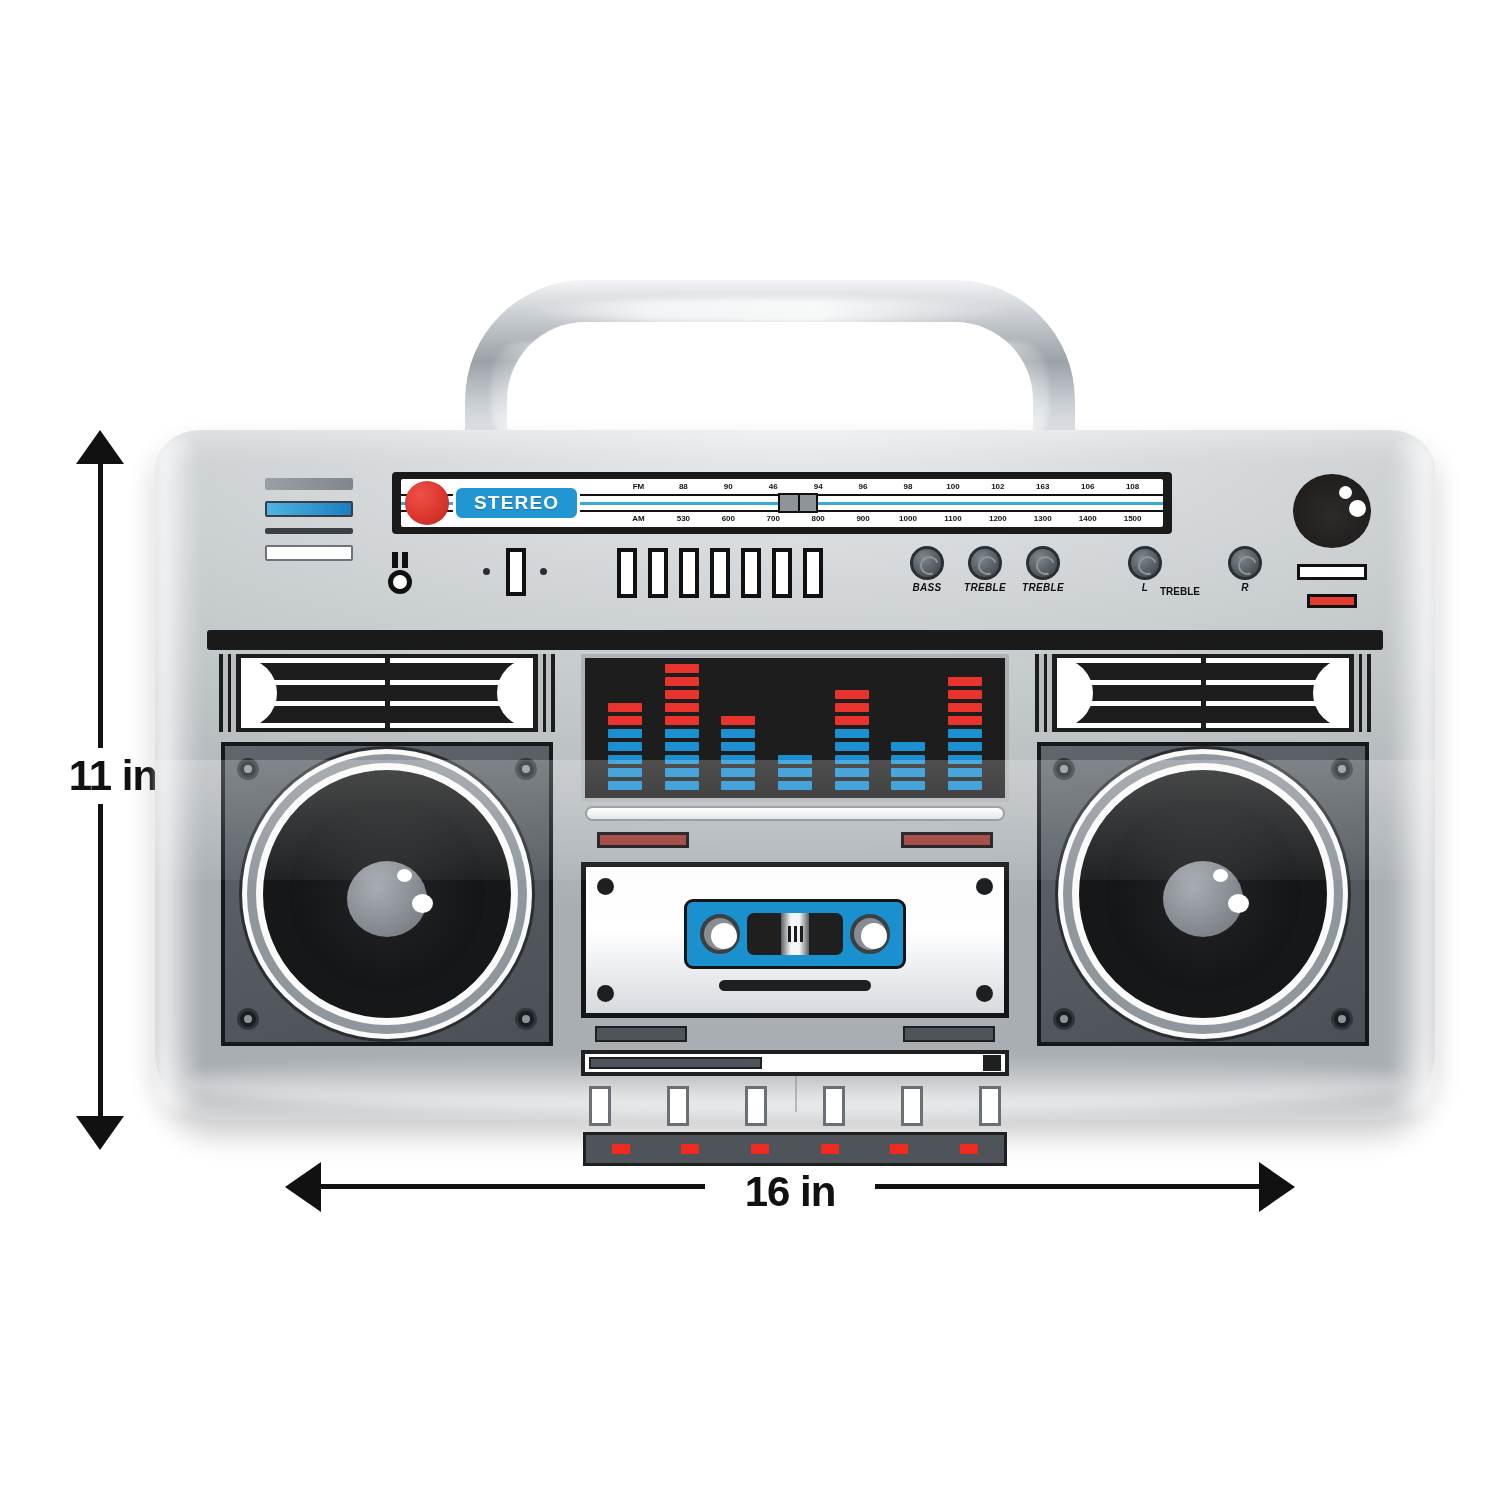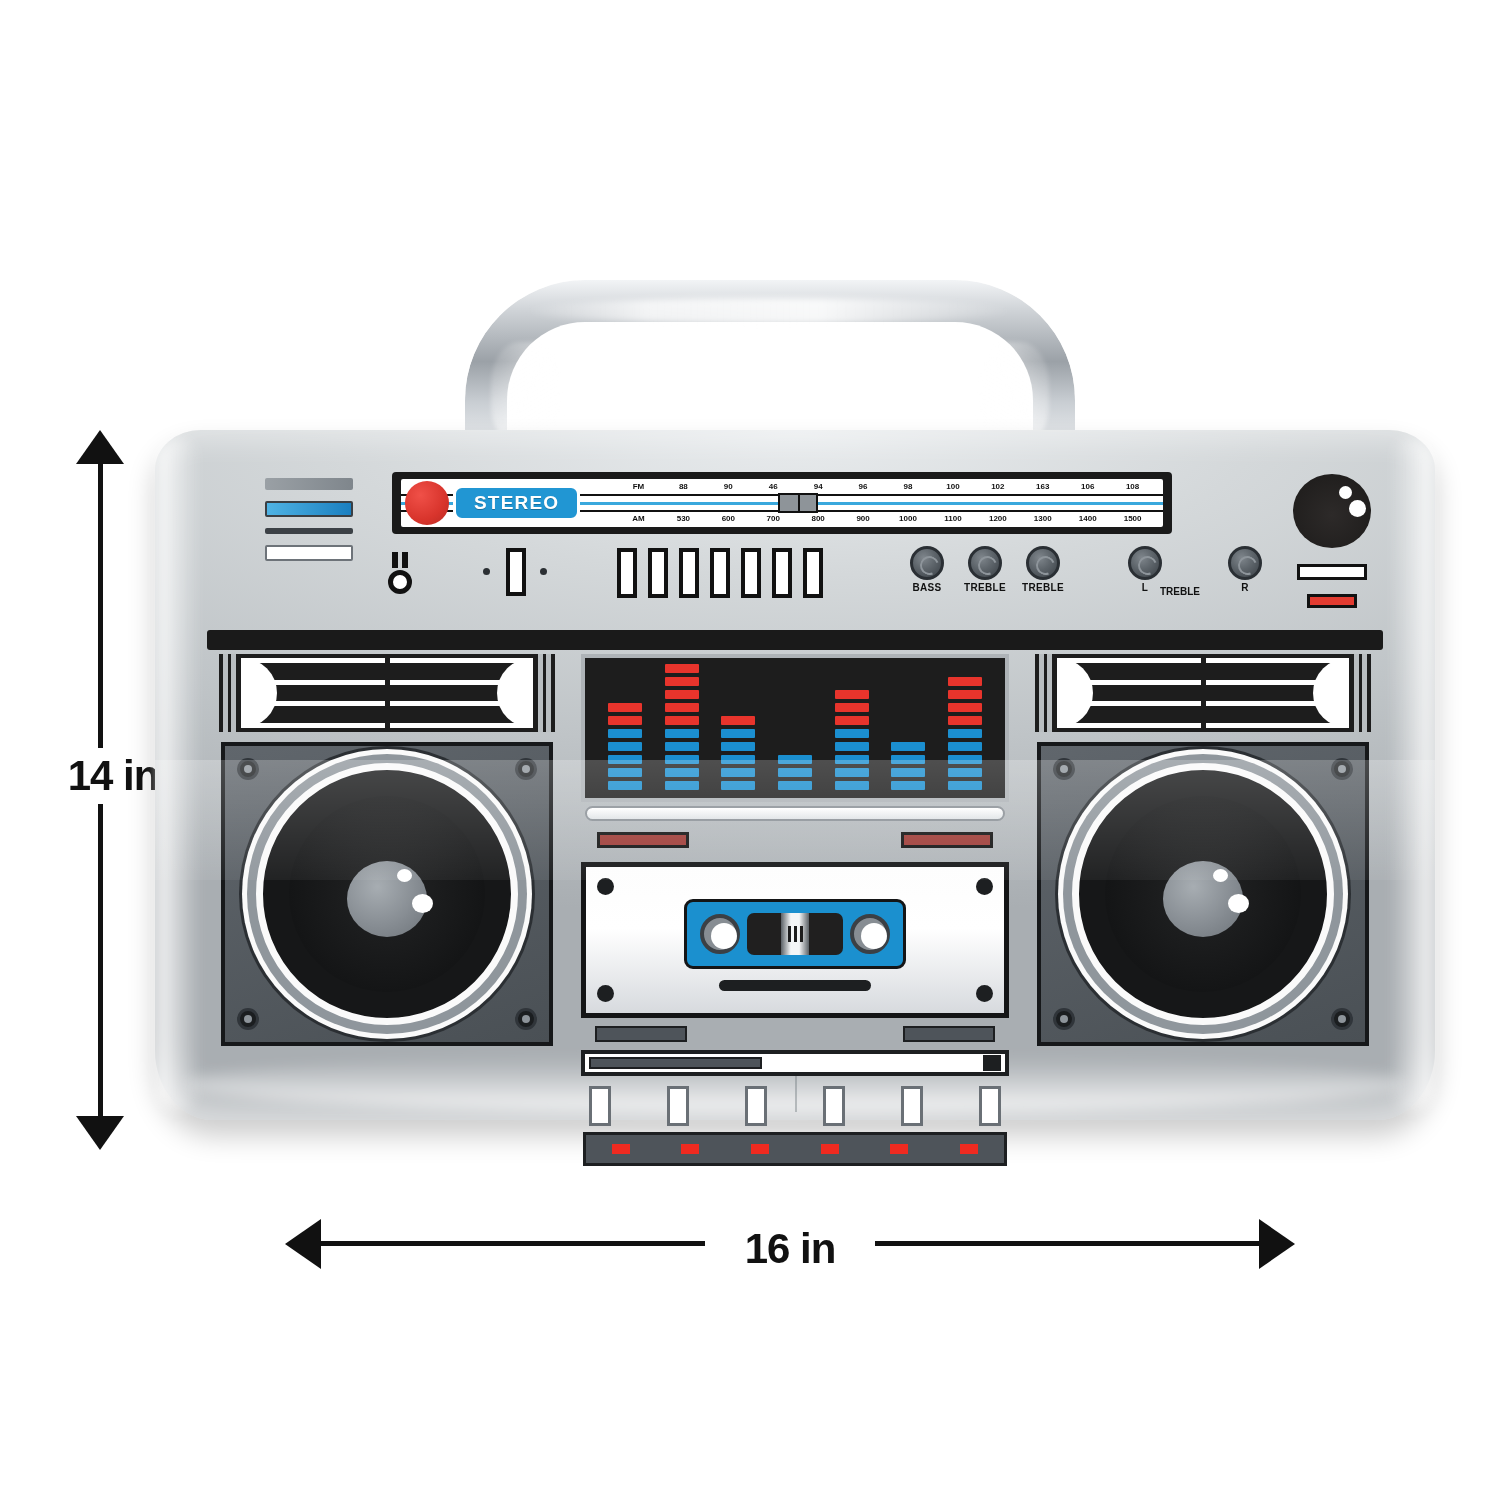--- a/index.html
+++ b/index.html
@@ -20,21 +20,21 @@
     border-left:24px solid transparent; border-right:24px solid transparent;
   }
   .dim-v .head-up { top:0; border-bottom:34px solid #111; }
   .dim-v .head-dn { bottom:0; border-top:34px solid #111; }
   .dim-v-label {
     position:absolute; left:38px; top:748px; width:150px;
     font-size:42px; font-weight:bold; color:#111; letter-spacing:-1px;
     text-align:center; background:#fff; padding:4px 0;
   }
 
-  .dim-h { position:absolute; left:285px; top:1215px; width:1010px; height:60px; }
+  .dim-h { position:absolute; left:285px; top:1158px; width:1010px; height:60px; }
   .dim-h .shaft { position:absolute; top:26px; left:22px; width:966px; height:5px; background:#111; }
   .dim-h .head-l, .dim-h .head-r {
     position:absolute; top:4px; width:0; height:0;
     border-top:25px solid transparent; border-bottom:25px solid transparent;
   }
   .dim-h .head-l { left:0; border-right:36px solid #111; }
   .dim-h .head-r { right:0; border-left:36px solid #111; }
   .dim-h-label {
     position:absolute; left:420px; top:2px; width:170px;
     font-size:42px; font-weight:bold; color:#111; letter-spacing:-1px;
@@ -170,21 +170,21 @@
   .toggle .sw { position:absolute; left:27px; top:0; width:20px; height:48px; background:#fff; border:4px solid #111; }
   .toggle .dotl, .toggle .dotr { position:absolute; top:20px; width:7px; height:7px; border-radius:50%; background:#2b2f33; }
   .toggle .dotl { left:4px; } .toggle .dotr { right:4px; }
 
   
   .switches { position:absolute; left:410px; top:88px; display:flex; gap:11px; }
   .switches .sw { width:20px; height:50px; background:#fff; border:4px solid #111; }
 
   
   .knobrow { position:absolute; left:690px; top:86px; width:380px; height:64px; }
-  .knob-item { position:absolute; width:60px; text-align:center; }
+  .knob-item { position:absolute; width:60px; text-align:center;font-style:italic; }
   .knob {
     width:34px; height:34px; margin:0 auto; border-radius:50%;
     background:radial-gradient(circle at 38% 32%, #7f868c 0%, #5d646a 45%, #3a4046 100%);
     border:3px solid #2a2f34; position:relative;
   }
   .knob::after {
     content:""; position:absolute; left:50%; top:50%; width:15px; height:15px;
     margin:-7px 0 0 -7px; border-radius:50%;
     border:2px solid #8e959b; border-right-color:transparent;
     transform:rotate(25deg);
@@ -315,21 +315,21 @@
   .led { width:18px; height:10px; background:#ef2a20; }
 </style>
 </head>
 <body>
 
 <div class="dim-v">
   <div class="head-up"></div>
   <div class="shaft"></div>
   <div class="head-dn"></div>
 </div>
-<div class="dim-v-label">14 in</div>
+<div class="dim-v-label">11 in</div>
 
 <div class="dim-h">
   <div class="head-l"></div>
   <div class="shaft"></div>
   <div class="head-r"></div>
   <div class="dim-h-label">16 in</div>
 </div>
 
 <div class="boombox">
 

